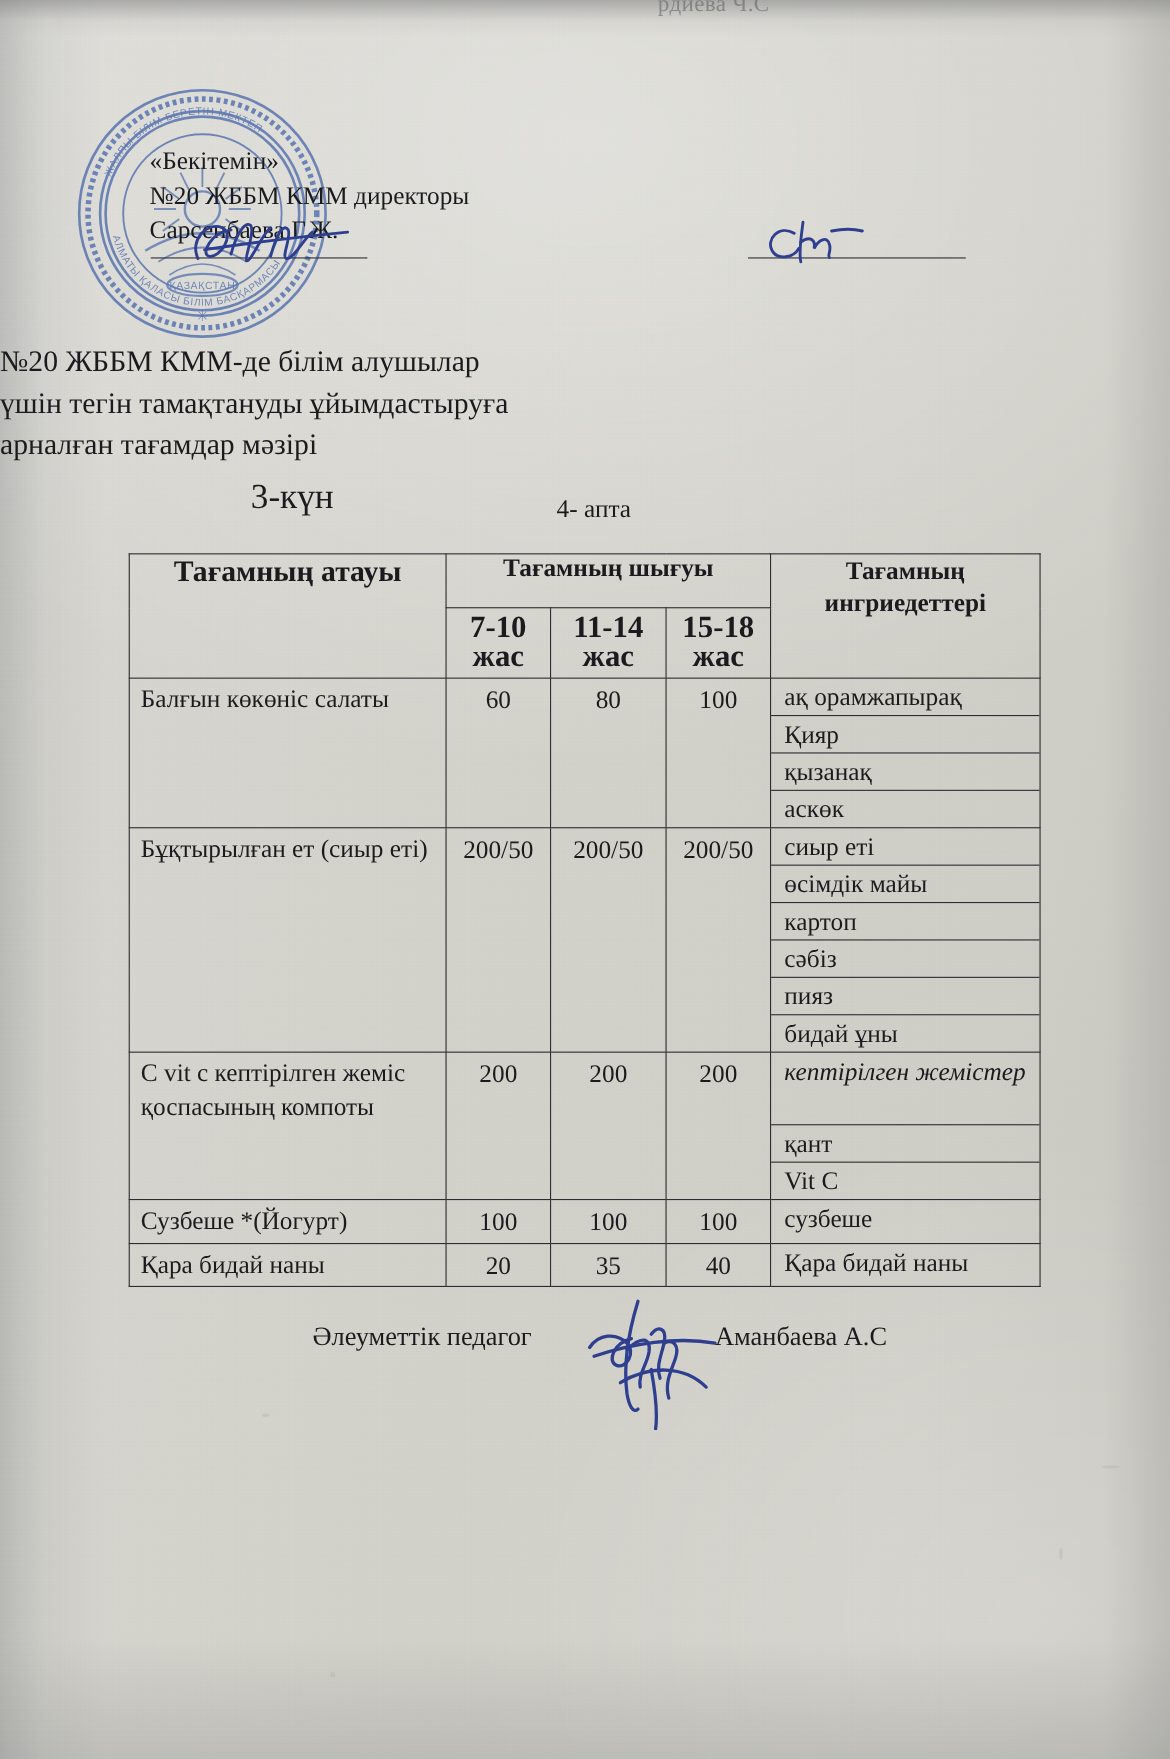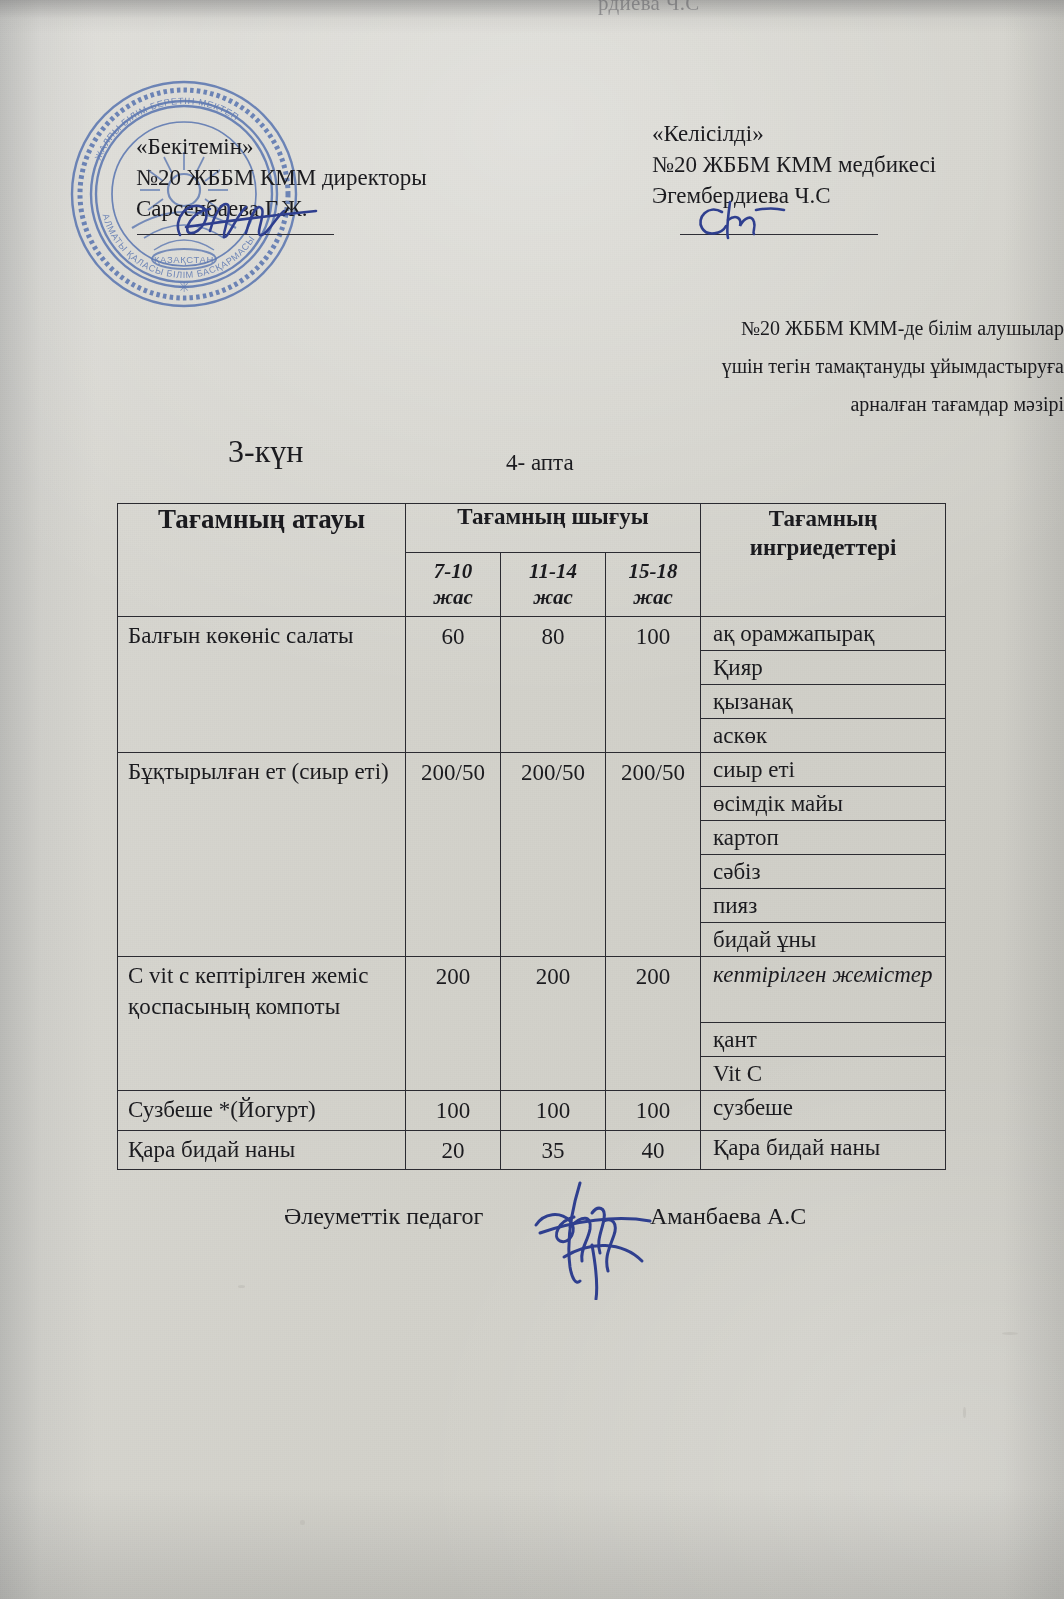--- a/index.html
+++ b/index.html
@@ -98,22 +98,22 @@
   .handsig {
     position: absolute;
     pointer-events: none;
   }
 
   
   .doc-title {
     position: absolute;
     left: 0; top: 309px;
     width: 1064px;
-    text-align: right;
-    font-size: 20px;
+    text-align: left;
+    font-size: 27px;
     line-height: 38px;
   }
   .doc-title .tline { display: block; white-space: nowrap; }
 
   
   .meta-day {
     position: absolute;
     left: 180px; top: 433px;
     font-size: 32px;
     margin-left: 48px;
@@ -140,21 +140,21 @@
     padding: 0;
     vertical-align: top;
     background: transparent;
   }
   table.menu th {
     font-weight: bold;
     text-align: center;
   }
   .th-name  { font-size: 27px; vertical-align: middle; }
   .th-yield { font-size: 23px; height: 48px; }
-  .th-age   { font-size: 21px; line-height: 26px; padding: 5px 0 6px 0 !important; font-style: italic; }
+  .th-age   { font-size: 28px; line-height: 26px; padding: 5px 0 6px 0 !important; }
   .th-ingr  { font-size: 23px; line-height: 29px; vertical-align: middle; }
 
   td.dish {
     font-size: 23px;
     line-height: 30.5px;
     padding: 4px 6px 4px 10px !important;
   }
   td.qty {
     font-size: 23px;
     text-align: center;
@@ -257,25 +257,20 @@
     <svg width="170" height="58" viewBox="0 0 170 58">
       <g fill="none" stroke="#2f3f8f" stroke-width="2.6" stroke-linecap="round">
         <path d="M14,44 C6,28 22,10 36,16 C48,22 34,44 24,42 C16,40 26,20 44,18"></path>
         <path d="M44,40 C50,18 58,10 62,14 C66,20 56,44 58,46 C62,48 72,22 80,16"></path>
         <path d="M80,42 C86,20 92,12 96,18 C99,24 90,42 94,44 C100,46 110,26 118,20"></path>
         <path d="M20,36 C60,30 110,24 150,20"></path>
       </g>
     </svg>
   </div>
 
-  <div class="approve-right">
-    <div>«Келісілді»</div>
-    <div>№20 ЖББМ КММ медбикесі</div>
-    <div>Эгембердиева Ч.С</div>
-  </div>
   <div class="sig-rule right"></div>
   <div class="handsig" style="left:692px;top:196px;">
     <svg width="110" height="48" viewBox="0 0 110 48">
       <g fill="none" stroke="#2f3f8f" stroke-width="2.6" stroke-linecap="round">
         <path d="M30,16 C16,8 4,22 10,32 C15,41 30,38 34,30"></path>
         <path d="M38,6 C36,22 34,34 36,42"></path>
         <path d="M36,24 C44,18 50,22 48,30 C52,22 60,18 62,26 C64,32 60,36 62,38"></path>
         <path d="M64,14 C74,12 84,12 92,14"></path>
       </g>
     </svg>

